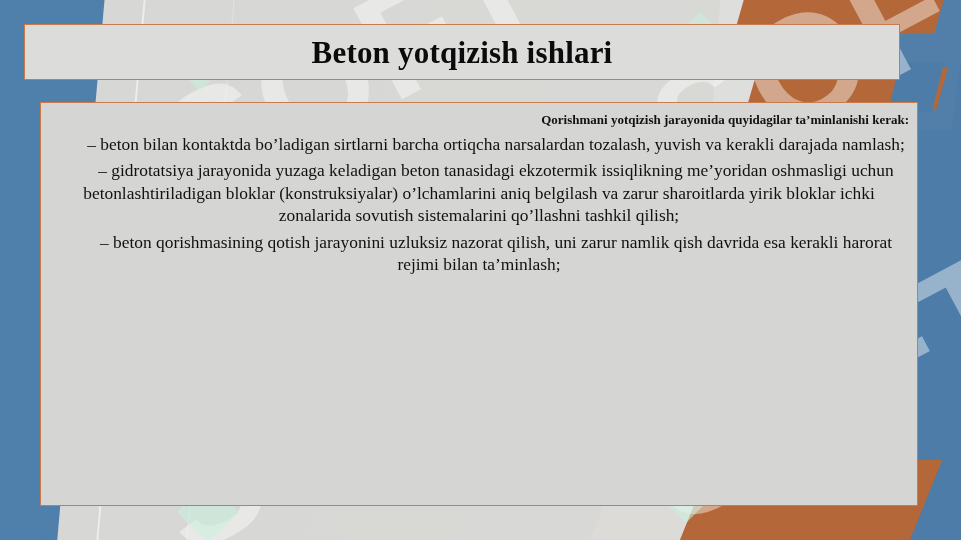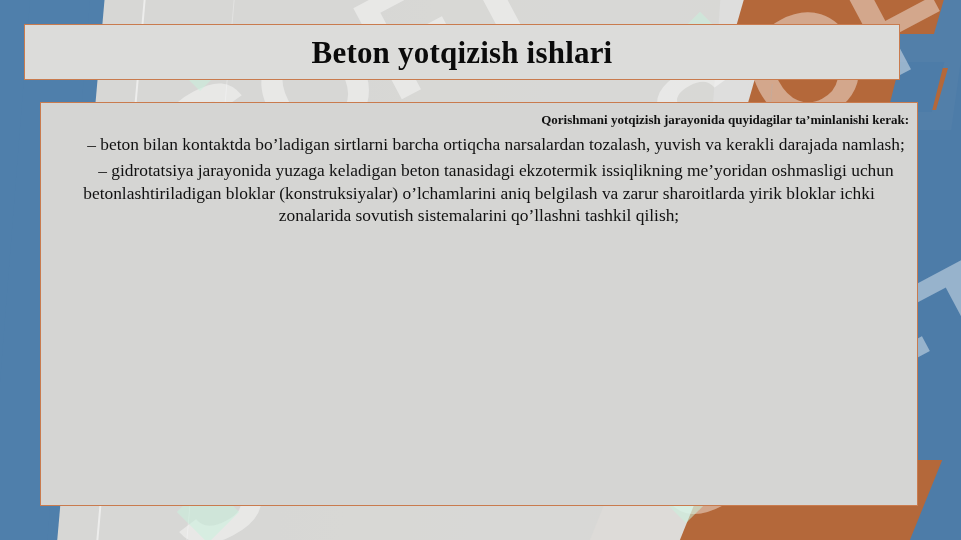--- a/index.html
+++ b/index.html
@@ -275,16 +275,17 @@
 
   <div class="title-card z-card">
     <div class="title-text">Beton yotqizish ishlari</div>
   </div>
 
   <div class="content-card z-card">
     <div class="content-inner">
       <div class="content-heading">Qorishmani yotqizish jarayonida quyidagilar ta’minlanishi kerak:</div>
       <p class="bullet-para">– beton bilan kontaktda bo’ladigan sirtlarni barcha ortiqcha narsalardan tozalash, yuvish va kerakli darajada namlash;</p>
       <p class="bullet-para">– gidrotatsiya jarayonida yuzaga keladigan beton tanasidagi ekzotermik issiqlikning me’yoridan oshmasligi uchun betonlashtiriladigan bloklar (konstruksiyalar) o’lchamlarini aniq belgilash va zarur sharoitlarda yirik bloklar ichki zonalarida sovutish sistemalarini qo’llashni tashkil qilish;</p>
+      <p class="bullet-para">– beton qorishmasining qotish jarayonini uzluksiz nazorat qilish, uni zarur namlik qish davrida esa kerakli harorat rejimi bilan ta’minlash;</p>
     </div>
   </div>
 
 </div>
 
 </body></html>

